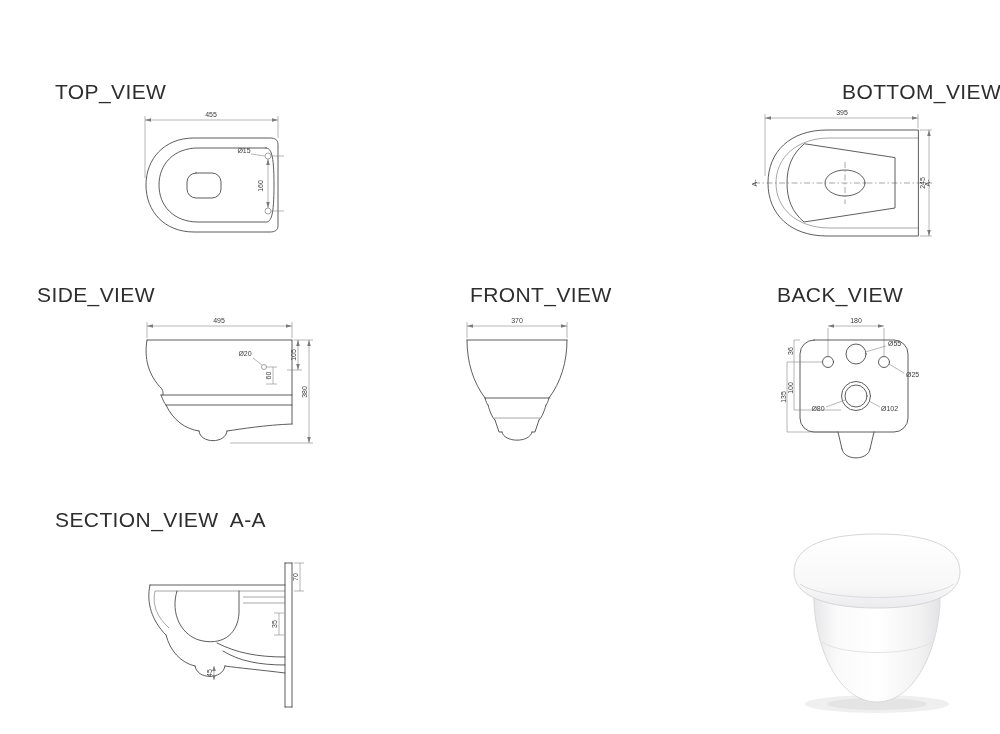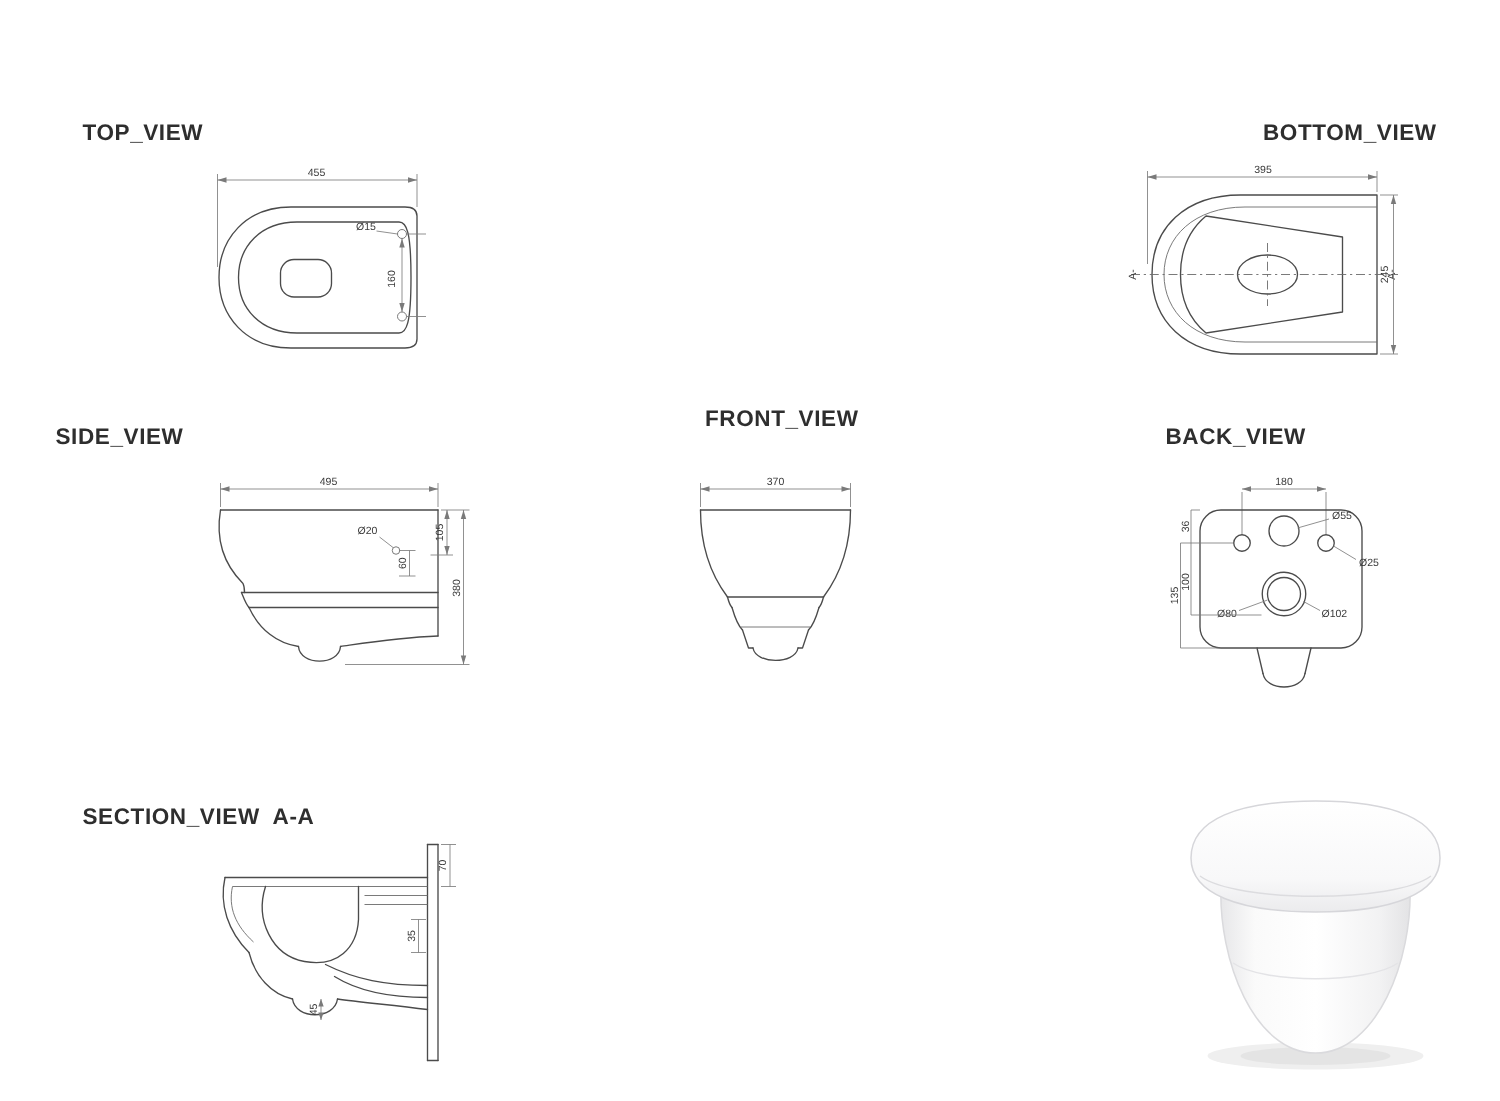--- a/index.html
+++ b/index.html
@@ -1,18 +1,18 @@
 <!DOCTYPE html>
 <html><head>
 <meta charset="utf-8">
 <style>
   html,body{margin:0;padding:0;background:#ffffff;}
   #canvas{position:relative;width:1000px;height:734px;background:#ffffff;overflow:hidden;
           font-family:"Liberation Sans",sans-serif;}
-  .view-title{position:absolute;font-size:15px;color:#2e2e2e;letter-spacing:.4px;white-space:pre;font-weight:bold;}
+  .view-title{position:absolute;font-size:21px;color:#2e2e2e;letter-spacing:.4px;white-space:pre;}
   .drawing{position:absolute;}
   svg{display:block;overflow:visible;}
   .ln{stroke:#4b4b4b;stroke-width:.9;fill:none;stroke-linecap:round;stroke-linejoin:round;}
   .thin{stroke:#6b6b6b;stroke-width:.6;fill:none;}
   .dash{stroke:#6b6b6b;stroke-width:.6;fill:none;stroke-dasharray:6 2.5 1.5 2.5;}
   .dim{stroke:#7a7a7a;stroke-width:.55;fill:none;}
   .dt{font-family:"Liberation Sans",sans-serif;font-size:7px;fill:#3a3a3a;}
   .arr{fill:#7a7a7a;stroke:none;}
 </style>
 </head>
@@ -117,21 +117,21 @@
 
       <line class="dim" x1="159" y1="28" x2="178" y2="28"></line>
       <line class="dim" x1="95" y1="131" x2="178" y2="131"></line>
       <line class="dim" x1="174" y1="28" x2="174" y2="131"></line>
       <path class="arr" d="M174,28 l-1.8,6 h3.6 z"></path>
       <path class="arr" d="M174,131 l-1.8,-6 h3.6 z"></path>
       <text class="dt" x="171.5" y="80" text-anchor="middle" transform="rotate(-90 171.5 80)">380</text>
     </svg>
   </div>
 
-  <div class="view-title" style="left:470px;top:271px">FRONT_VIEW</div>
+  <div class="view-title" style="left:470px;top:283px">FRONT_VIEW</div>
   <div class="drawing" style="left:458px;top:312px">
     <svg width="125" height="150">
       <line class="dim" x1="9" y1="10" x2="9" y2="26"></line>
       <line class="dim" x1="109" y1="10" x2="109" y2="26"></line>
       <line class="dim" x1="9" y1="14" x2="109" y2="14"></line>
       <path class="arr" d="M9,14 l6,-1.8 v3.6 z"></path>
       <path class="arr" d="M109,14 l-6,-1.8 v3.6 z"></path>
       <text class="dt" x="59" y="11" text-anchor="middle">370</text>
 
       <line class="ln" x1="9" y1="28" x2="109" y2="28"></line>
@@ -185,21 +185,21 @@
       <line class="dim" x1="5" y1="120" x2="56" y2="120"></line>
       <line class="dim" x1="12" y1="28" x2="12" y2="50"></line>
       <text class="dt" x="10.5" y="39" text-anchor="middle" transform="rotate(-90 10.5 39)">36</text>
       <line class="dim" x1="12" y1="50" x2="12" y2="98"></line>
       <text class="dt" x="10.5" y="76" text-anchor="middle" transform="rotate(-90 10.5 76)">100</text>
       <line class="dim" x1="5" y1="50" x2="5" y2="120"></line>
       <text class="dt" x="3.5" y="85" text-anchor="middle" transform="rotate(-90 3.5 85)">135</text>
     </svg>
   </div>
 
-  <div class="view-title" style="left:55px;top:536px">SECTION_VIEW  A-A</div>
+  <div class="view-title" style="left:55px;top:508px">SECTION_VIEW  A-A</div>
   <div class="drawing" style="left:135px;top:555px">
     <svg width="185" height="170">
 
       <line class="ln" x1="150" y1="8" x2="150" y2="152"></line>
       <line class="ln" x1="157" y1="8" x2="157" y2="152"></line>
       <line class="ln" x1="150" y1="8" x2="157" y2="8"></line>
       <line class="ln" x1="150" y1="152" x2="157" y2="152"></line>
 
       <line class="ln" x1="15" y1="30" x2="150" y2="30"></line>
       <line class="thin" x1="20" y1="36" x2="150" y2="36"></line>

